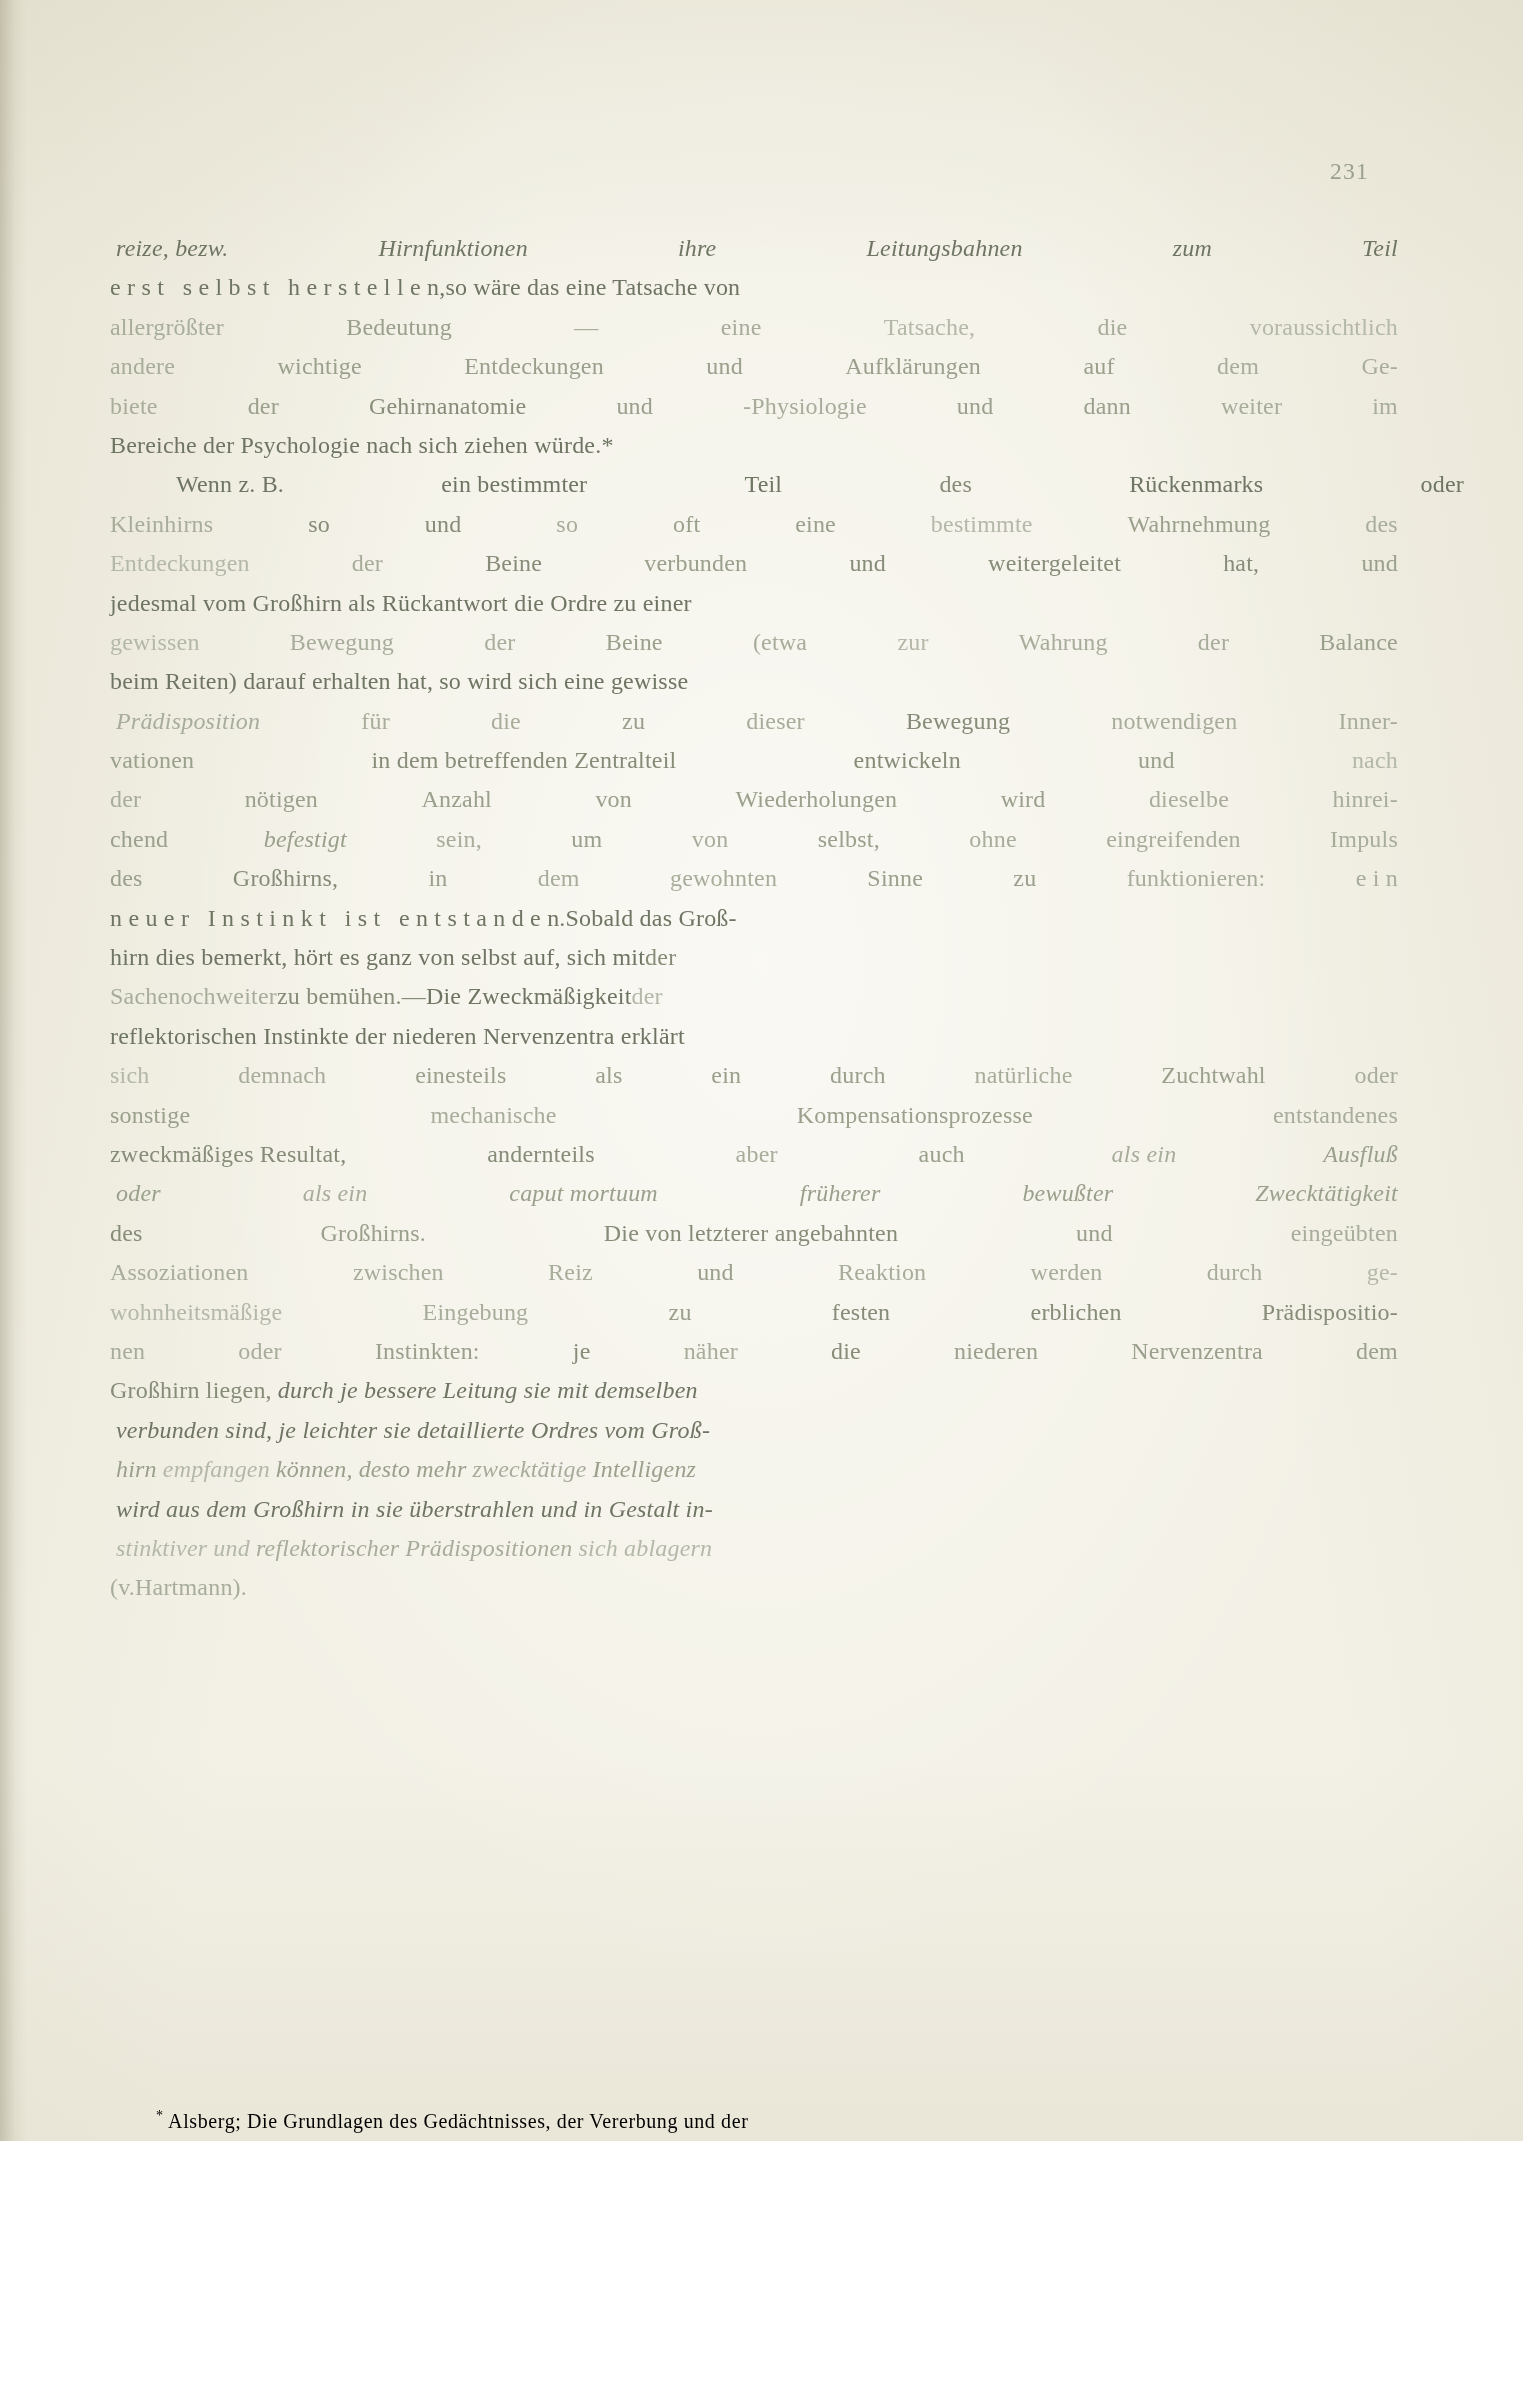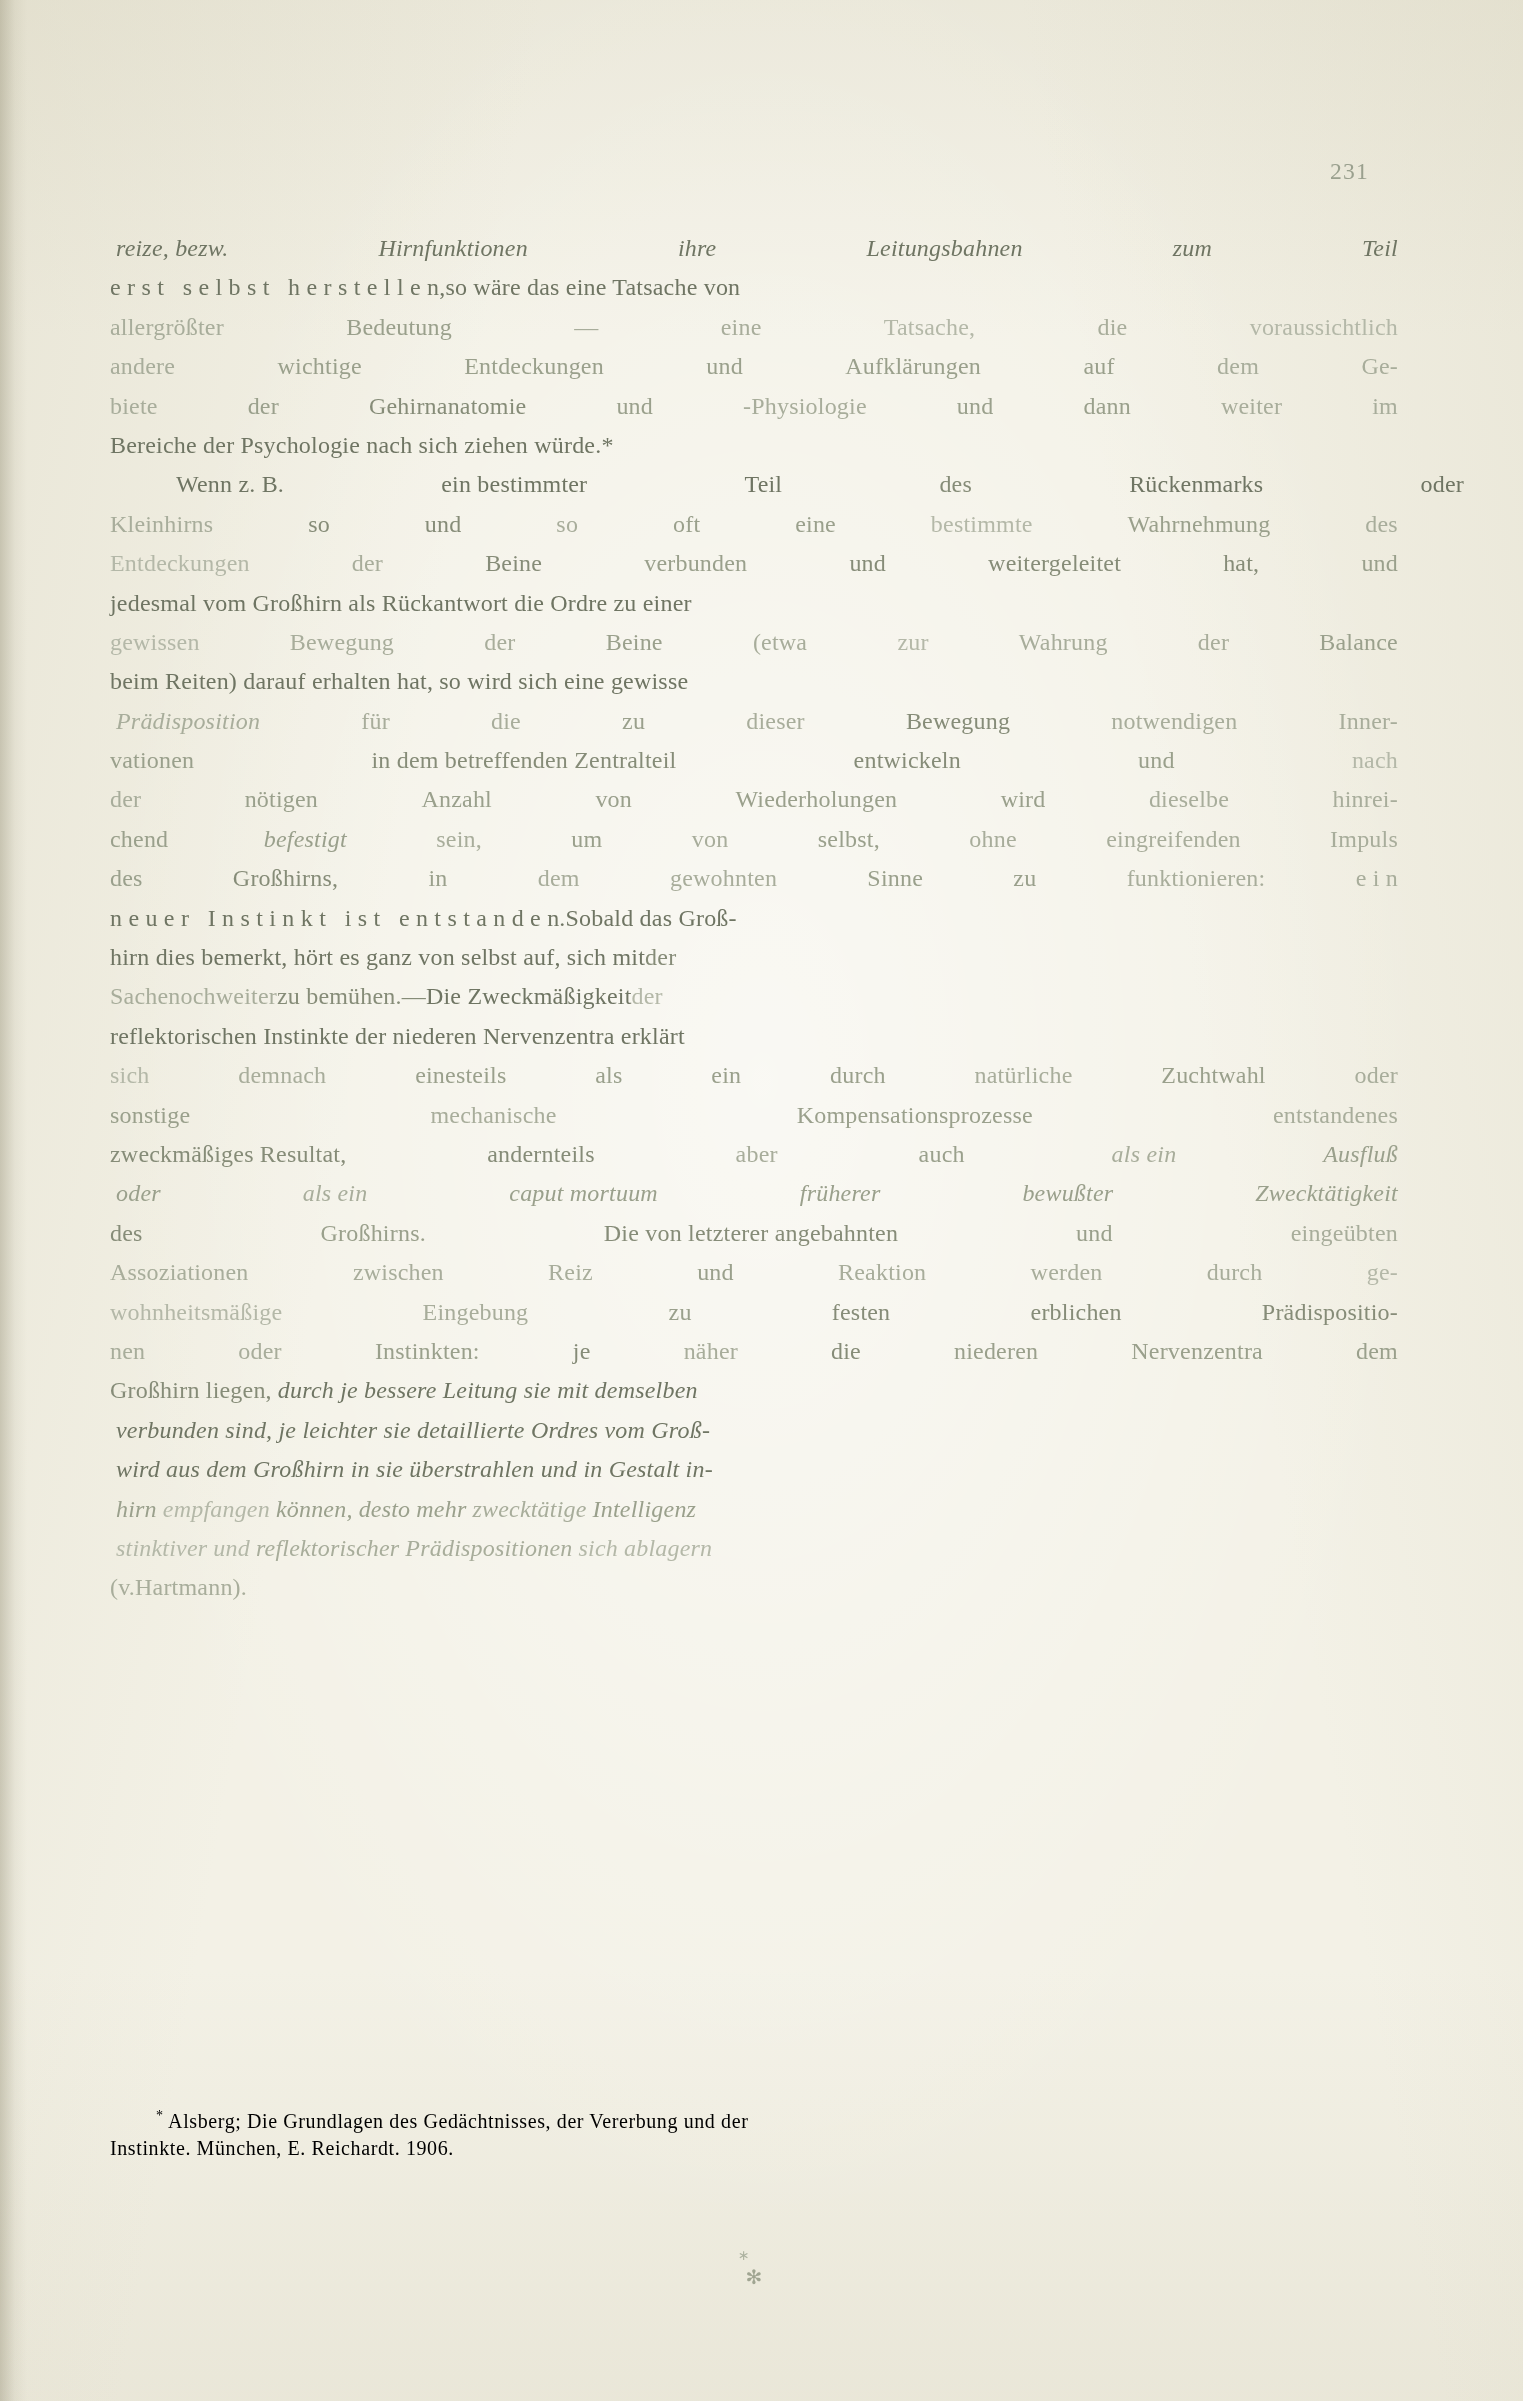--- a/index.html
+++ b/index.html
@@ -6,21 +6,21 @@
     margin: 0;
     padding: 0;
     background: #ffffff;
   }
   body {
     font-family: "Liberation Serif", serif;
   }
   .page {
     position: relative;
     width: 1524px;
-    height: 2401px;
+    height: 2141px;
     background: #f3f1e6;
     overflow: hidden;
   }
   
   .paper-tint {
     position: absolute;
     inset: 0;
     background:
       radial-gradient(ellipse at 50% 45%, rgba(255,255,255,0.55) 0%, rgba(255,255,255,0.0) 62%),
       linear-gradient(100deg, rgba(210,205,180,0.30) 0%, rgba(255,255,255,0) 28%),
@@ -144,22 +144,22 @@
         <div class="line just"><span class="w f4">sich</span><span class="w f3">demnach</span><span class="w f2">einesteils</span><span class="w f2">als</span><span class="w f2">ein</span><span class="w f2">durch</span><span class="w f3">natürliche</span><span class="w f2">Zuchtwahl</span><span class="w f3">oder</span></div>
         <div class="line just"><span class="w f2">sonstige</span><span class="w f3">mechanische</span><span class="w f2">Kompensationsprozesse</span><span class="w f3">entstandenes</span></div>
         <div class="line just"><span class="w f1">zweckmäßiges Resultat,</span><span class="w f1">andernteils</span><span class="w f3">aber</span><span class="w f2">auch</span><span class="w it f3">als ein</span><span class="w it f2">Ausfluß</span></div>
         <div class="line just"><span class="w it f2">oder</span><span class="w it f3">als ein</span><span class="w it f2">caput mortuum</span><span class="w it f2">früherer</span><span class="w it f2">bewußter</span><span class="w it f2">Zwecktätigkeit</span></div>
         <div class="line just"><span class="w f1">des</span><span class="w f2">Großhirns.</span><span class="w f1">Die von letzterer angebahnten</span><span class="w f2">und</span><span class="w f3">eingeübten</span></div>
         <div class="line just"><span class="w f3">Assoziationen</span><span class="w f3">zwischen</span><span class="w f3">Reiz</span><span class="w f2">und</span><span class="w f3">Reaktion</span><span class="w f3">werden</span><span class="w f3">durch</span><span class="w f4">ge-</span></div>
         <div class="line just"><span class="w f4">wohnheitsmäßige</span><span class="w f3">Eingebung</span><span class="w f2">zu</span><span class="w f1">festen</span><span class="w f1">erblichen</span><span class="w f1">Prädispositio-</span></div>
         <div class="line just"><span class="w f3">nen</span><span class="w f3">oder</span><span class="w f2">Instinkten:</span><span class="w f1">je</span><span class="w f3">näher</span><span class="w f1">die</span><span class="w f2">niederen</span><span class="w f2">Nervenzentra</span><span class="w f2">dem</span></div>
         <div class="line flow"><span class="w f1">Großhirn liegen,</span><span class="w it f0">durch je bessere Leitung sie mit demselben</span></div>
         <div class="line just"><span class="w it f0">verbunden sind, je leichter sie detaillierte Ordres vom Groß-</span></div>
+        <div class="line flow"><span class="w it f2">hirn</span><span class="w it f4">empfangen</span><span class="w it f2">können,</span><span class="w it f2">desto</span><span class="w it f2">mehr</span><span class="w it f3">zwecktätige</span><span class="w it f2">Intelligenz</span></div>
         <div class="line just"><span class="w it f0">wird aus dem Großhirn in sie überstrahlen und in Gestalt in-</span></div>
-        <div class="line flow"><span class="w it f2">hirn</span><span class="w it f4">empfangen</span><span class="w it f2">können,</span><span class="w it f2">desto</span><span class="w it f2">mehr</span><span class="w it f3">zwecktätige</span><span class="w it f2">Intelligenz</span></div>
         <div class="line flow"><span class="w it f4">stinktiver</span><span class="w it f4">und</span><span class="w it f3">reflektorischer</span><span class="w it f3">Prädispositionen</span><span class="w it f4">sich</span><span class="w it f4">ablagern</span></div>
         <div class="line flow"><span class="w f3">(v.</span><span class="w f3">Hartmann).</span></div>
       </div>
 
     <div class="asterisk-sep">
       <span class="small">∗</span>
       <span>✻</span>
     </div>
   </div>
 

